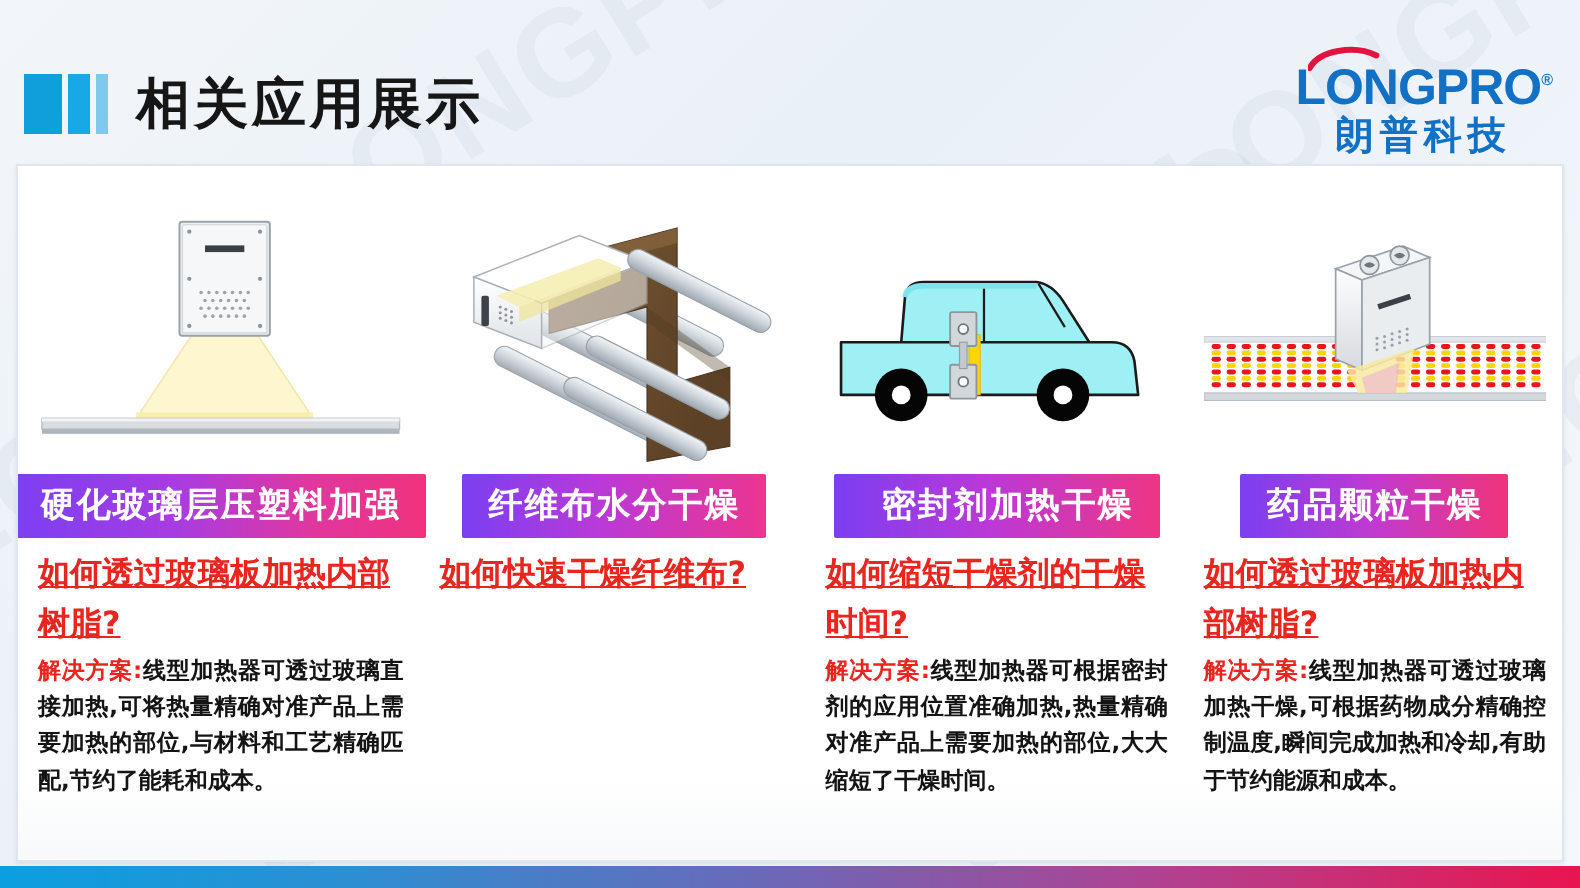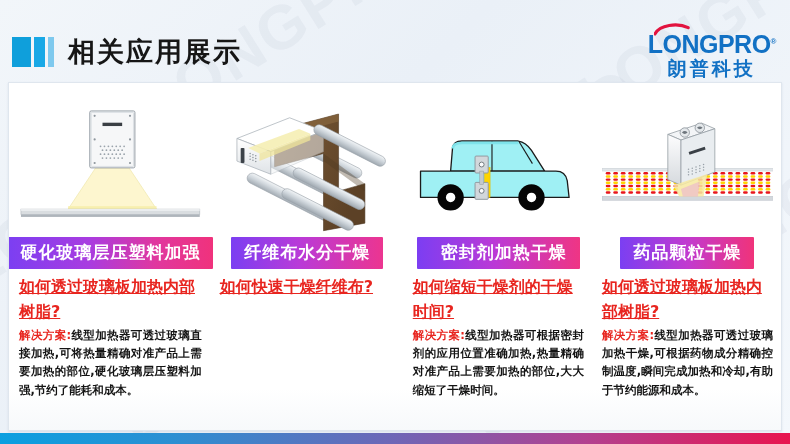--- a/index.html
+++ b/index.html
@@ -224,21 +224,21 @@
               <circle cx="105" cy="66" r="0.9"></circle>
           </g>
         </g>
       </svg>
     </div>
 
     <div class="badge-wrap">
       <span class="badge">硬化玻璃层压塑料加强</span>
     </div>
     <div class="q">如何透过玻璃板加热内部树脂?</div>
-    <div class="a"><span class="lead">解决方案:</span><span>线型加热器可透过玻璃直接加热,可将热量精确对准产品上需要加热的部位,硬化玻璃层压塑料加强,节约了能耗和成本。</span></div>
+    <div class="a"><span class="lead">解决方案:</span><span>线型加热器可透过玻璃直接加热,可将热量精确对准产品上需要加热的部位,与材料和工艺精确匹配,节约了能耗和成本。</span></div>
   </div>
 
   <div class="panel">
     <div class="fig">
       <svg class="illsvg" width="186" height="146" viewBox="0 0 186 146">
         <defs>
           <linearGradient id="rollerG" x1="0" y1="0" x2="0" y2="1">
             <stop offset="0%" stop-color="#f2f5f7"></stop>
             <stop offset="45%" stop-color="#cfd6dc"></stop>
             <stop offset="100%" stop-color="#9fa8b0"></stop>

